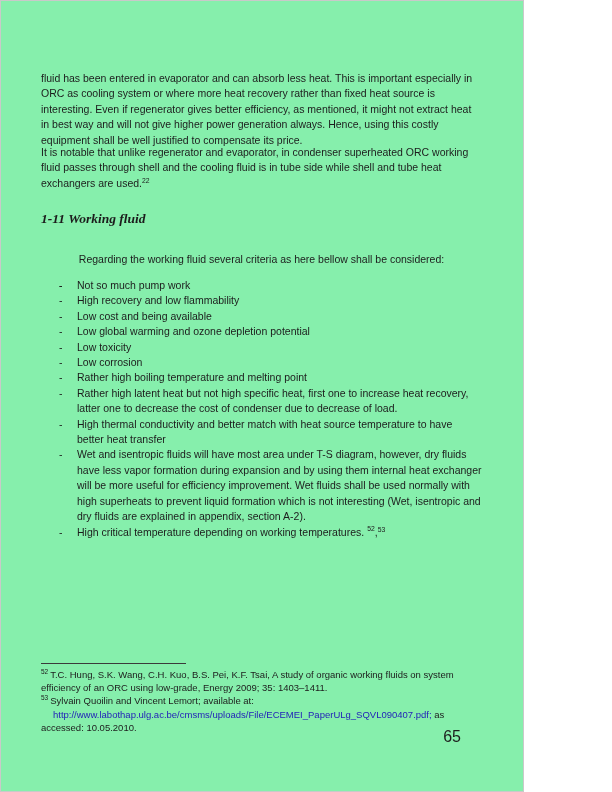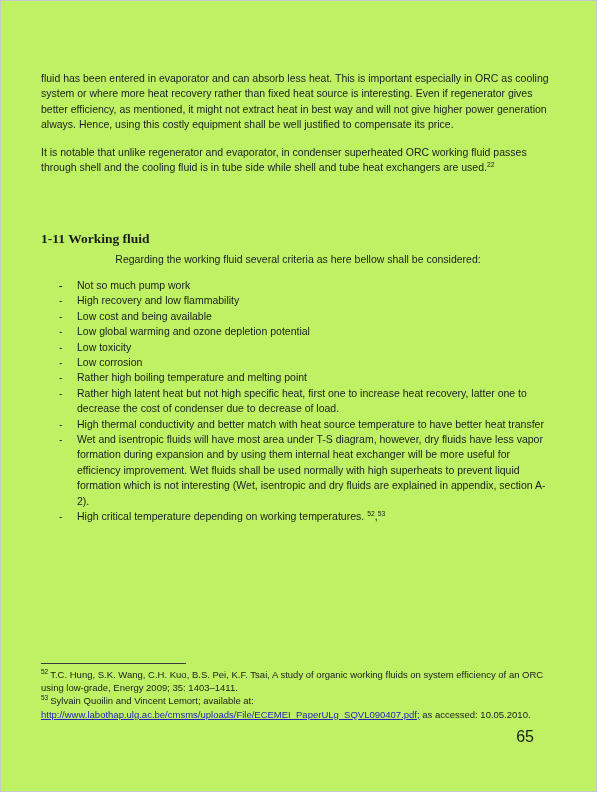--- a/index.html
+++ b/index.html
@@ -1,37 +1,37 @@
 <!DOCTYPE html>
 <html><head>
 <meta charset="utf-8">
 <style>
   html, body { margin:0; padding:0; background:#ffffff; }
   .page {
     position:relative;
-    width:597px; height:792px;
+    width:524px; height:792px;
     box-sizing:border-box;
-    background:#bef264;
+    background:#86efac;
     border:1px solid #c9c9c9;
     font-family:"Liberation Sans","DejaVu Sans",sans-serif;
     color:#1c1c1c;
     overflow:hidden;
   }
   .abs { position:absolute; left:40px; right:41px; }
   .body-text { font-size:10.5px; line-height:15.4px; text-align:left; }
   p { margin:0; }
 
   #heading {
     font-family:"Liberation Serif","DejaVu Serif",serif;
     font-size:13.5px; font-weight:bold; line-height:18px;
   }
 
   #para1 { top:70px; }
   #para2 { top:144px; }
-  #heading { top:220px; }
+  #heading { top:200px;font-style:italic; }
   #intro { top:251px;text-align:center; }
   #criteria { top:277px; }
 
   ul.criteria { list-style:none; margin:0; padding:0; }
   ul.criteria li {
     position:relative;
     padding-left:36px;
     font-size:10.5px; line-height:15.4px;
   }
   ul.criteria li .marker { position:absolute; left:18px; }
@@ -45,23 +45,23 @@
   sup.fn-num { font-size:6.5px; vertical-align:super; line-height:0; margin-right:2px; }
 
   #fn-sep {
     position:absolute; top:662px; left:40px;
     width:145px; height:0;
     border-top:1px solid #3a3a3a;
   }
   #footnotes { top:667px; font-size:9.5px; line-height:13.2px; }
   .fn-link {
     color:#2323b8;
-    text-decoration:underline;
     cursor:pointer;
     word-break:keep-all;
+    margin-left:12px;
   }
   #page-num {
     position:absolute; top:730px; right:62px;
     font-size:16px; line-height:12px;
   }
 </style>
 </head>
 <body>
 
 <div class="page">

